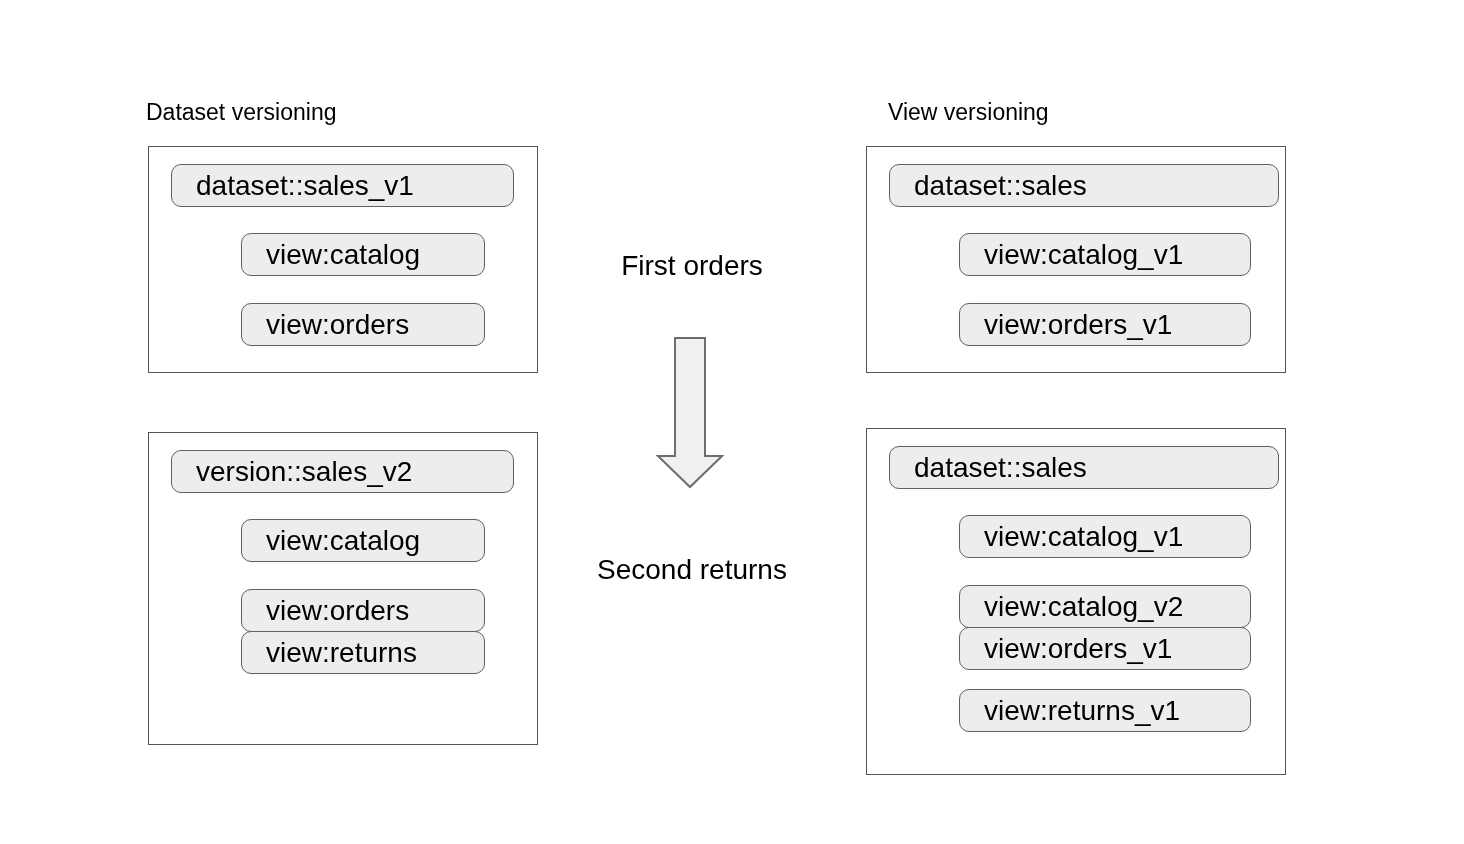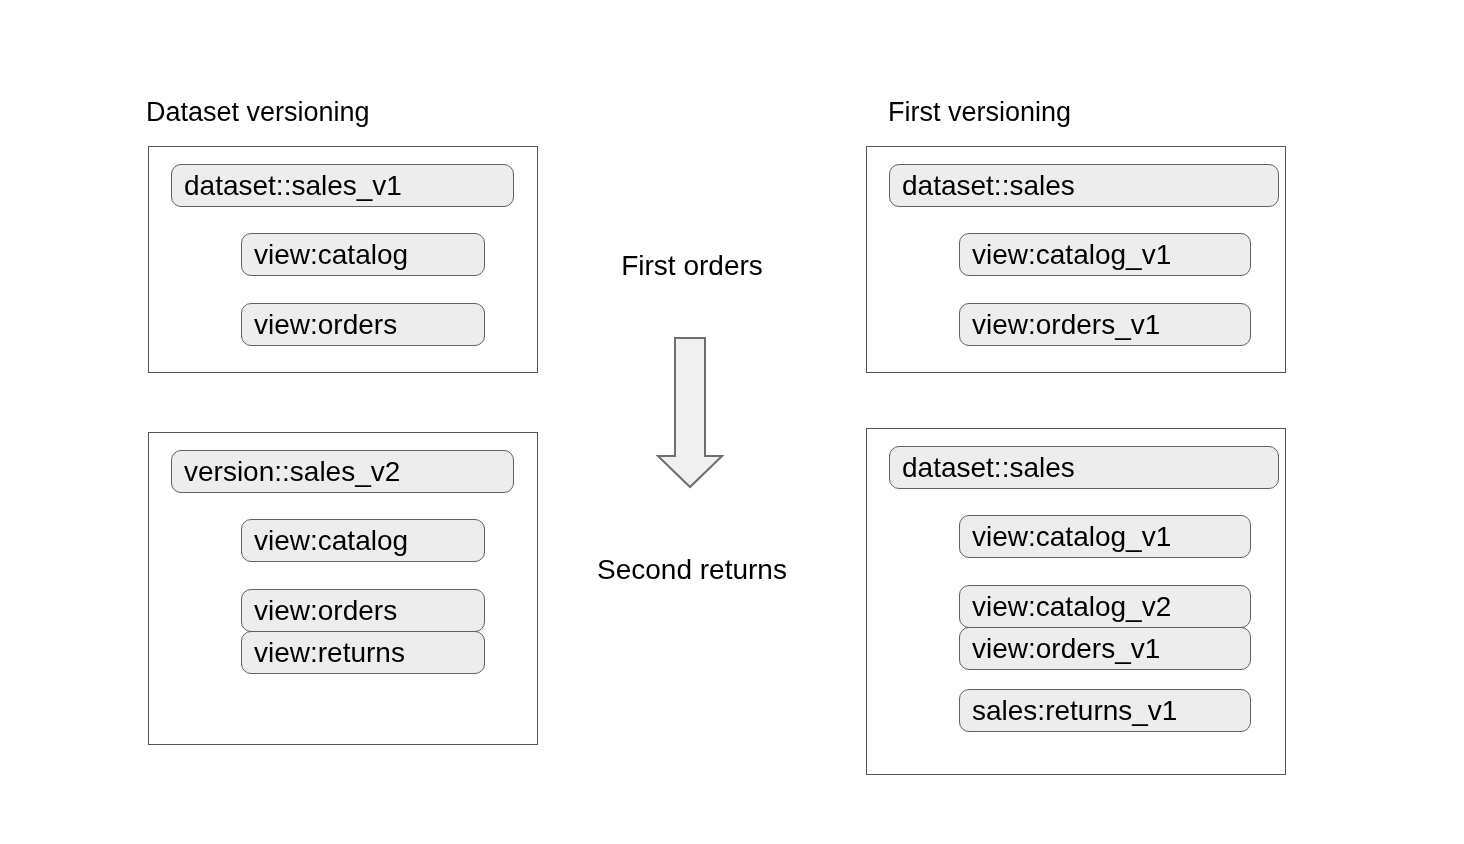--- a/index.html
+++ b/index.html
@@ -11,21 +11,21 @@
     position: relative;
     width: 1464px;
     height: 844px;
     background: #ffffff;
     font-family: "Liberation Sans", "DejaVu Sans", sans-serif;
     color: #000000;
     overflow: hidden;
   }
   .col-title {
     position: absolute;
-    font-size: 27px;
+    font-size: 23px;
     line-height: 32px;
     white-space: nowrap;
     color: #000000;
   }
   .col-title.left  { left: 146px; top: 96px; }
   .col-title.right { left: 888px; top: 96px; }
 
   .group-box {
     position: absolute;
     border: 1.5px solid #545454;
@@ -39,21 +39,21 @@
 
   .pill {
     position: absolute;
     box-sizing: border-box;
     height: 43px;
     background: #ededed;
     border: 1.5px solid #606060;
     border-radius: 10px;
     display: flex;
     align-items: center;
-    padding-left: 12px;
+    padding-left: 24px;
     font-size: 28px;
     white-space: nowrap;
     color: #000000;
   }
   .pill.dataset { left: 22px; top: 17px; }
   .box-tl .pill.dataset, .box-bl .pill.dataset { width: 343px; }
   .box-tr .pill.dataset, .box-br .pill.dataset { width: 390px; }
 
   .pill.view { left: 92px; }
   .box-tl .pill.view, .box-bl .pill.view { width: 244px; }
@@ -84,21 +84,21 @@
     height: 152px;
   }
 </style>
 </head>
 <body>
 
 <div class="canvas">
 
   <div class="col-title left">Dataset versioning</div>
 
-  <div class="col-title right">First versioning</div>
+  <div class="col-title right">View versioning</div>
 
   <div class="group-box box-tl">
     <div class="pill dataset">dataset::sales_v1</div>
     <div class="pill view row-0">view:catalog</div>
     <div class="pill view row-1">view:orders</div>
   </div>
 
   <div class="group-box box-tr">
     <div class="pill dataset">dataset::sales</div>
     <div class="pill view row-0">view:catalog_v1</div>
@@ -110,21 +110,21 @@
     <div class="pill view row-0">view:catalog</div>
     <div class="pill view row-1">view:orders</div>
     <div class="pill view row-2">view:returns</div>
   </div>
 
   <div class="group-box box-br">
     <div class="pill dataset">dataset::sales</div>
     <div class="pill view row-0">view:catalog_v1</div>
     <div class="pill view row-1">view:catalog_v2</div>
     <div class="pill view row-2">view:orders_v1</div>
-    <div class="pill view row-3">sales:returns_v1</div>
+    <div class="pill view row-3">view:returns_v1</div>
   </div>
 
   <div class="center-label first">First orders</div>
 
   <div class="arrow-wrap">
     <svg width="68" height="152" viewBox="0 0 68 152" xmlns="http://www.w3.org/2000/svg">
       <polygon points="19,1 49,1 49,119 66,119 34,150 2,119 19,119" fill="#f0f0f0" stroke="#6e6e6e" stroke-width="2" stroke-linejoin="miter"></polygon>
     </svg>
   </div>
 

